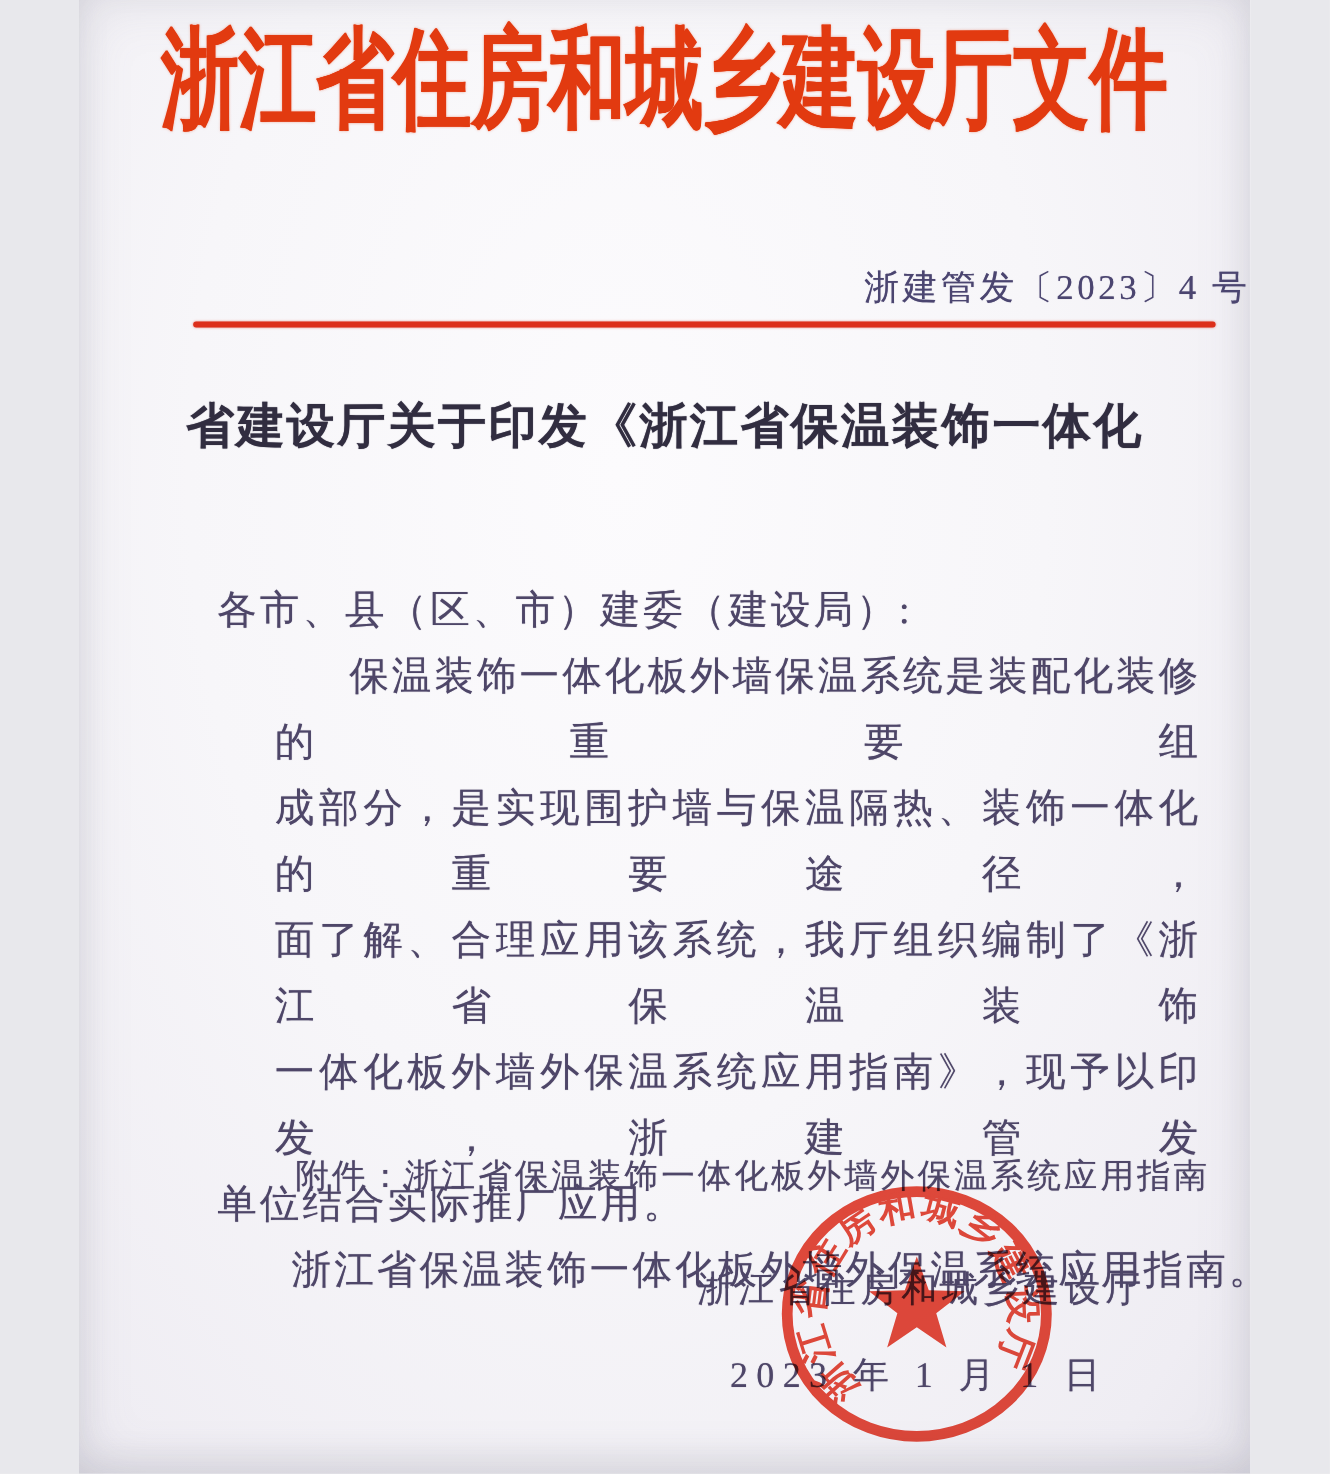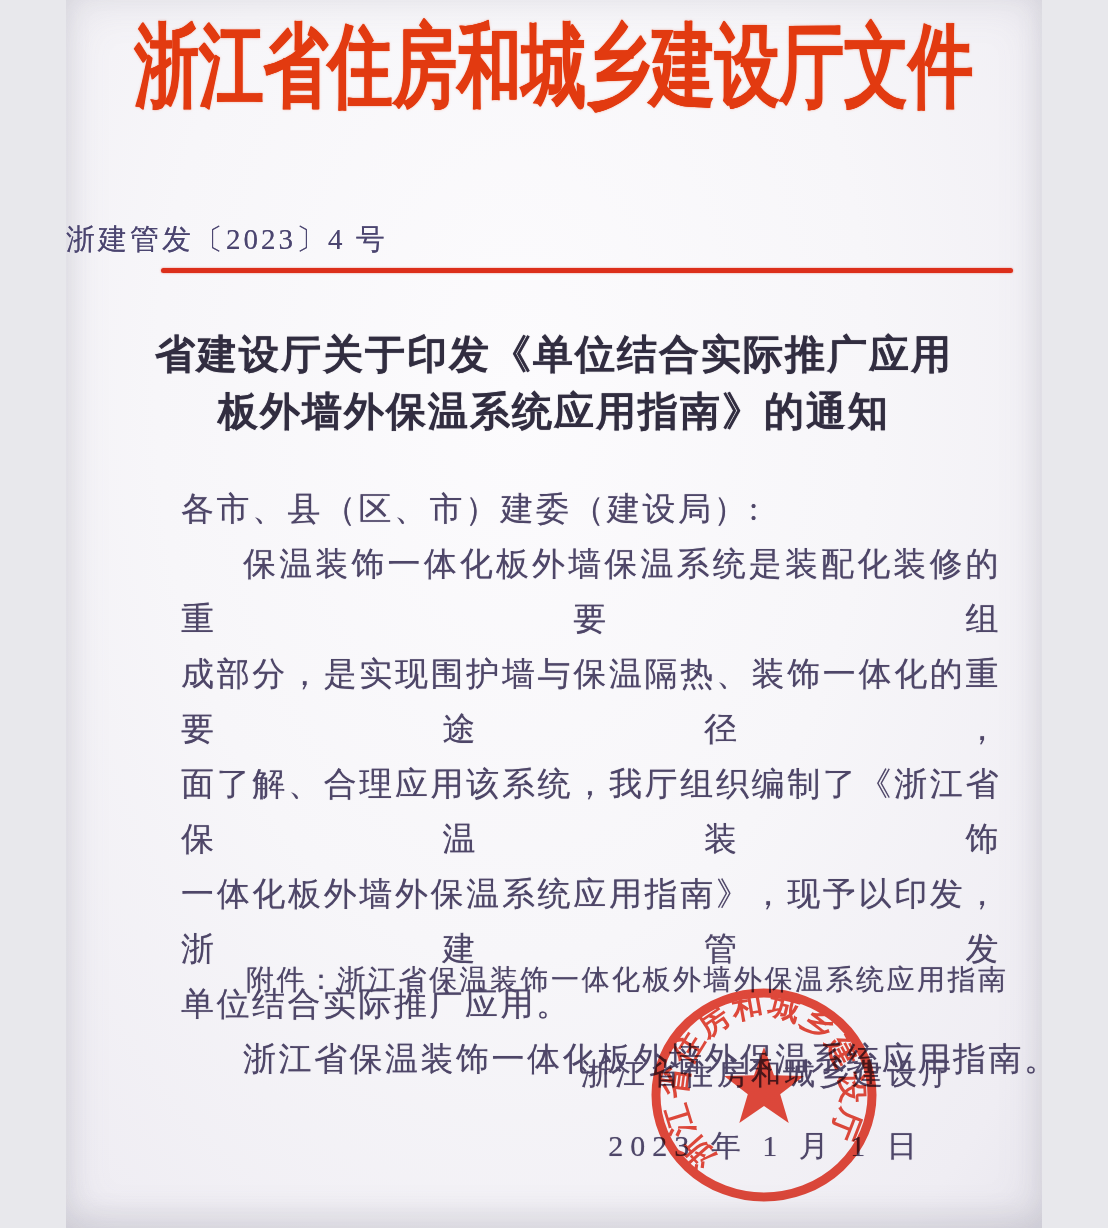--- a/index.html
+++ b/index.html
@@ -23,21 +23,21 @@
     color:#e23a10;
     transform:scaleY(1.42);
     transform-origin:center top;
     text-shadow:0.5px 0 0 #e23a10,-0.5px 0 0 #e23a10,0 0 2px rgba(226,58,16,.55);
     white-space:nowrap;
   }
 
   
   .docnum{
     position:absolute;top:220px;left:0;width:100%;
-    text-align:left;
+    text-align:right;
     font-size:29px;letter-spacing:3px;
     color:#4b4570;
     text-shadow:0 0 .6px rgba(75,69,112,.7);
     white-space:nowrap;
   }
 
   
   .red-divider{
     position:absolute;top:268px;left:95px;width:852px;height:5px;
     background:#dc2f1b;border-radius:3px;
@@ -57,21 +57,21 @@
 
   
   .body{
     position:absolute;top:482px;left:115px;width:820px;
     font-size:33px;line-height:55px;
     letter-spacing:2.5px;
     color:#4e4668;
     text-shadow:0 0 .7px rgba(78,70,104,.65);
   }
   .bline{white-space:nowrap;}
-  .just{text-align:justify;text-align-last:justify;white-space:normal;}
+  .just{text-align:justify;text-align-last:justify;white-space:normal;margin-left:48px;}
   .indent{text-indent:62px;}
 
   
   .attachment{
     position:absolute;top:961px;left:180px;
     font-size:28px;letter-spacing:2.5px;
     color:#4e4668;
     text-shadow:0 0 .7px rgba(78,70,104,.65);
     white-space:nowrap;
   }
@@ -109,22 +109,21 @@
 
 <div class="page">
 
   <div class="masthead">浙江省住房和城乡建设厅文件</div>
 
   <div class="docnum">浙建管发〔2023〕4 号</div>
 
   <div class="red-divider"></div>
 
   <div class="title">
-    <div>省建设厅关于印发《单位结合实际推广应用</div>
-    <div>板外墙外保温系统应用指南》的通知</div>
+    <div>省建设厅关于印发《浙江省保温装饰一体化</div>
   </div>
 
   <div class="body">
     <div class="bline">各市、县（区、市）建委（建设局）:</div>
     <div class="bline just indent">保温装饰一体化板外墙保温系统是装配化装修的重要组</div>
     <div class="bline just">成部分，是实现围护墙与保温隔热、装饰一体化的重要途径，</div>
     <div class="bline just">面了解、合理应用该系统，我厅组织编制了《浙江省保温装饰</div>
     <div class="bline just">一体化板外墙外保温系统应用指南》，现予以印发，浙建管发</div>
     <div class="bline">单位结合实际推广应用。</div>
     <div class="bline indent">浙江省保温装饰一体化板外墙外保温系统应用指南。</div>

